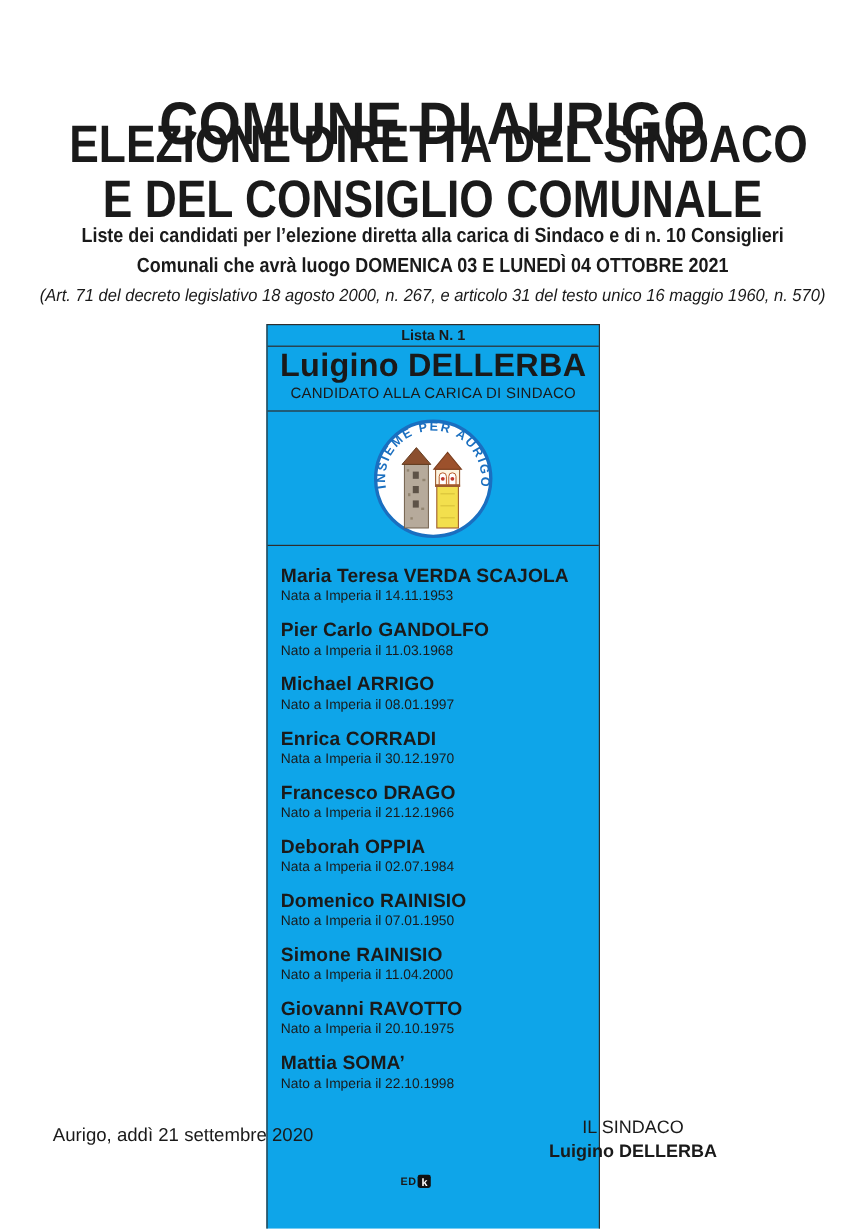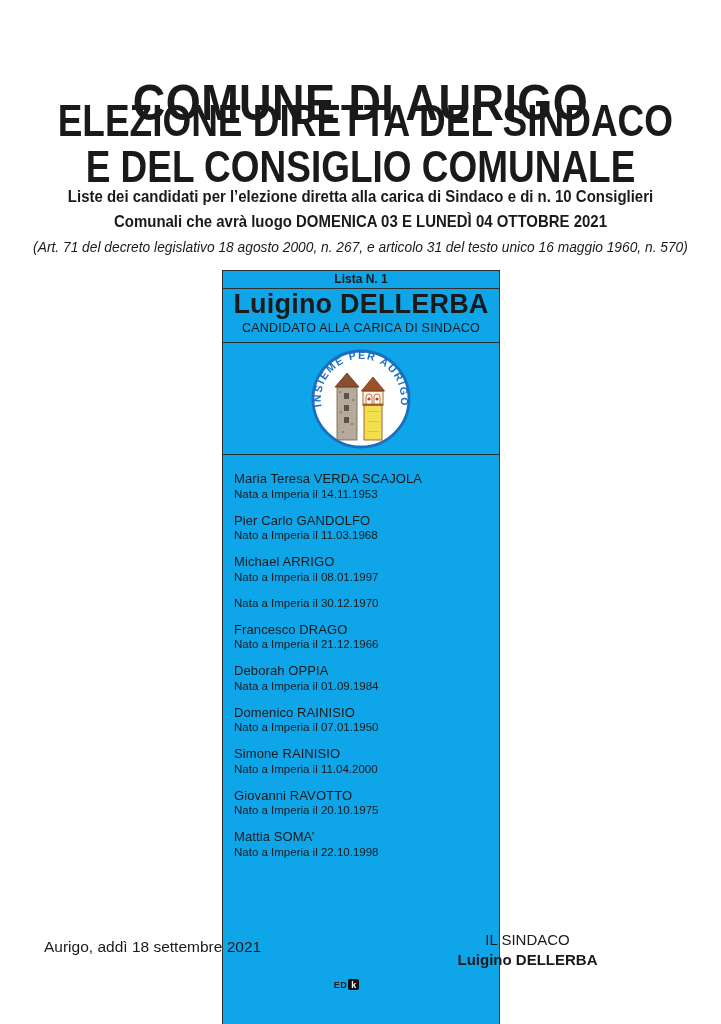--- a/index.html
+++ b/index.html
@@ -62,21 +62,21 @@
   .mayor-birth{font-size:12px;font-weight:700;line-height:1.25;}
   .mayor-role{font-size:12.5px;font-weight:400;line-height:1.4;letter-spacing:0.2px;}
   .emblem-row{
     height:112px;
     display:flex;align-items:center;justify-content:center;
     border-bottom:1.5px solid #2e2e2e;
     box-sizing:border-box;
   }
   .council{padding:16px 0 0 11px;}
   .cand{margin-bottom:11px;}
-  .cand-name{font-size:13px;font-weight:400;line-height:1.2;letter-spacing:0.1px;}
+  .cand-name{font-size:16px;font-weight:700;line-height:1.2;letter-spacing:0.1px;}
   .cand-birth{font-size:11.5px;font-weight:400;line-height:1.3;}
   .footer-left{
     position:absolute;left:44px;top:938px;
     font-size:15.5px;font-weight:400;
   }
   .footer-right{
     position:absolute;left:440px;top:930px;width:175px;
     text-align:center;font-size:15px;line-height:1.35;
   }
   .sig-role{font-weight:400;}
@@ -167,50 +167,51 @@
       </div>
       <div class="cand">
         <div class="cand-name">Pier Carlo GANDOLFO</div>
         <div class="cand-birth">Nato a Imperia il 11.03.1968</div>
       </div>
       <div class="cand">
         <div class="cand-name">Michael ARRIGO</div>
         <div class="cand-birth">Nato a Imperia il 08.01.1997</div>
       </div>
       <div class="cand">
+        <div class="cand-name">Enrica CORRADI</div>
         <div class="cand-birth">Nata a Imperia il 30.12.1970</div>
       </div>
       <div class="cand">
         <div class="cand-name">Francesco DRAGO</div>
         <div class="cand-birth">Nato a Imperia il 21.12.1966</div>
       </div>
       <div class="cand">
         <div class="cand-name">Deborah OPPIA</div>
-        <div class="cand-birth">Nata a Imperia il 01.09.1984</div>
+        <div class="cand-birth">Nata a Imperia il 02.07.1984</div>
       </div>
       <div class="cand">
         <div class="cand-name">Domenico RAINISIO</div>
         <div class="cand-birth">Nato a Imperia il 07.01.1950</div>
       </div>
       <div class="cand">
         <div class="cand-name">Simone RAINISIO</div>
         <div class="cand-birth">Nato a Imperia il 11.04.2000</div>
       </div>
       <div class="cand">
         <div class="cand-name">Giovanni RAVOTTO</div>
         <div class="cand-birth">Nato a Imperia il 20.10.1975</div>
       </div>
       <div class="cand">
         <div class="cand-name">Mattia SOMA’</div>
         <div class="cand-birth">Nato a Imperia il 22.10.1998</div>
       </div>
     </div>
   </div>
 
-  <div class="footer-left">Aurigo, addì 18 settembre 2021</div>
+  <div class="footer-left">Aurigo, addì 21 settembre 2020</div>
 
   <div class="footer-right">
     <div class="sig-role">IL SINDACO</div>
     <div class="sig-name">Luigino DELLERBA</div>
   </div>
 
   <div class="printer-mark">
     <span class="ed">ED</span><span class="k">k</span>
   </div>
 

